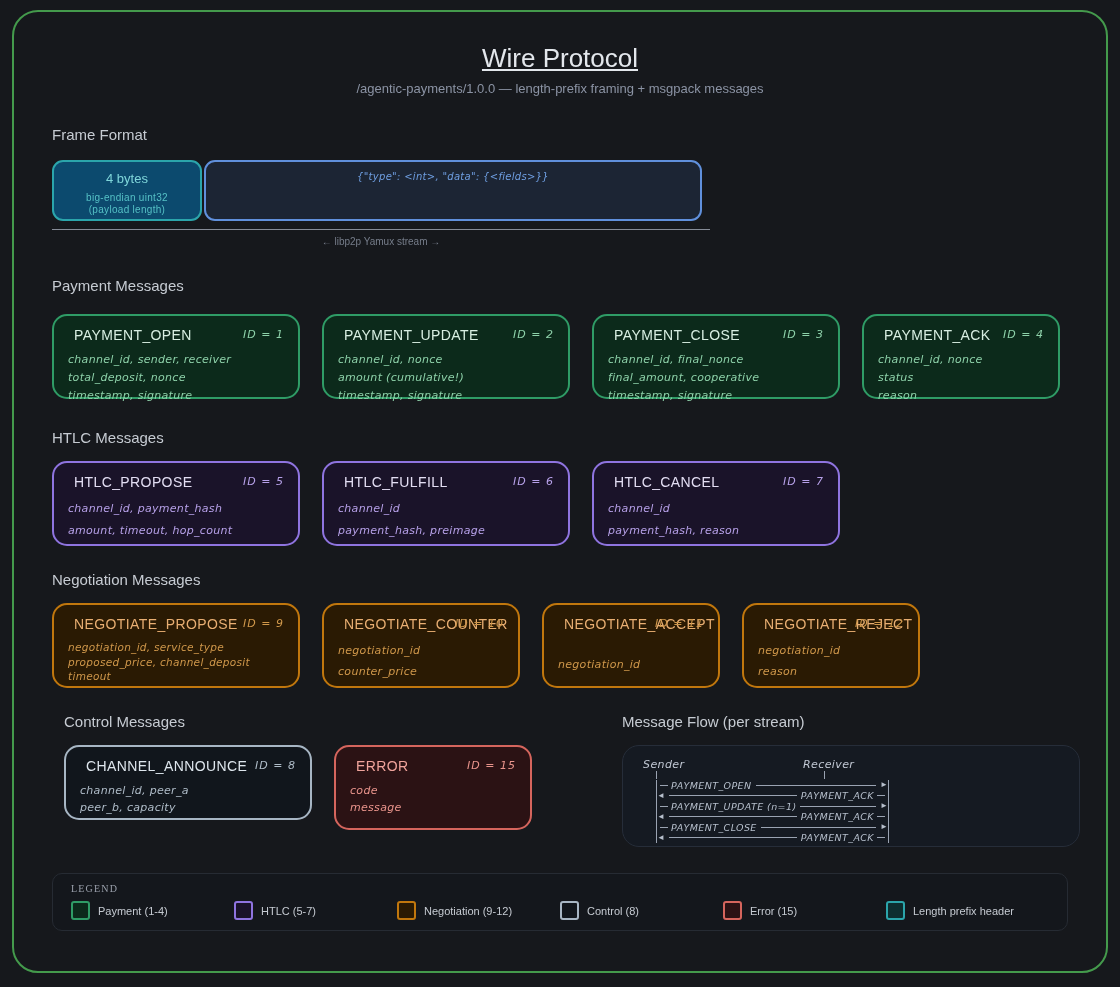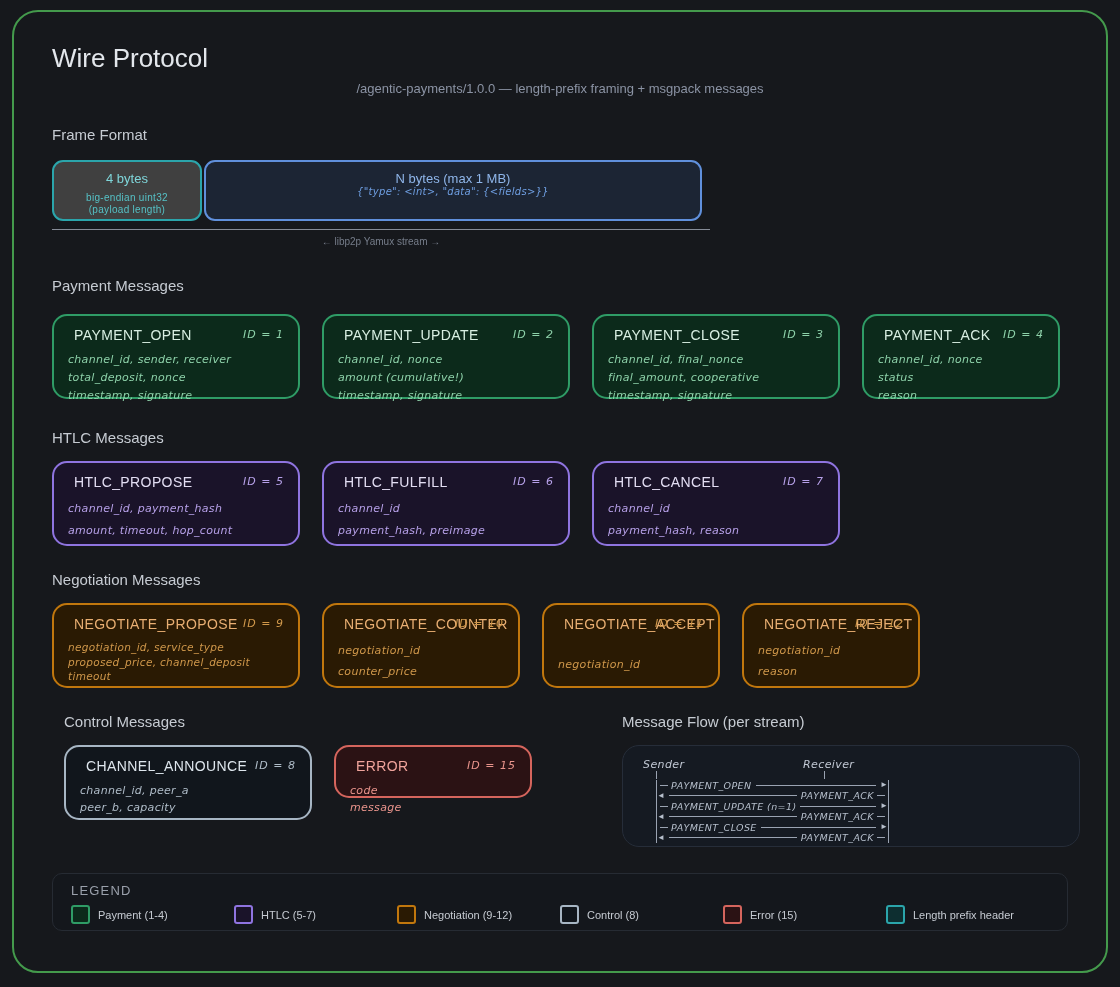--- a/index.html
+++ b/index.html
@@ -2,30 +2,30 @@
 <html><head>
 <meta charset="utf-8">
 <style>
   html,body{margin:0;padding:0;background:#16181c;}
   .page{position:relative;width:1120px;height:987px;background:#16181c;
         font-family:"Liberation Sans",sans-serif;overflow:hidden;}
   .outer-frame{position:absolute;left:12px;top:10px;right:12px;bottom:14px;
         border:2px solid #449a4c;border-radius:26px;pointer-events:none;}
   .content{position:relative;width:1016px;margin:0 auto;padding-top:44px;}
 
-  .page-title{font-size:26px;line-height:28px;color:#e3e7ec;font-weight:400;}
+  .page-title{font-size:26px;line-height:28px;color:#e3e7ec;text-align:center;font-weight:400;text-decoration:underline;}
   .page-subtitle{font-size:13px;color:#8b93a4;text-align:center;margin-top:9px;}
 
   .section-heading{font-size:15px;color:#c6cbd2;font-weight:400;}
   .mt30{margin-top:30px;} .mt25{margin-top:25px;}
 
   
   .frame-row{display:flex;margin-top:17px;width:658px;}
   .fbox{box-sizing:border-box;height:61px;border-radius:11px;text-align:center;padding-top:9px;}
-  .fbox-len{width:150px;border:2px solid #2ba5ab;background:#404040;}
+  .fbox-len{width:150px;border:2px solid #2ba5ab;background:#0c4a6e;}
   .fbox-pay{width:498px;margin-left:2px;border:2px solid #6090dc;background:#1c2534;}
   .fbox-title{font-size:13px;}
   .fbox-len .fbox-title{color:#7fd6da;}
   .fbox-pay .fbox-title{color:#8fb6ea;}
   .fbox-sub{font-size:10px;line-height:12px;margin-top:4px;font-style:italic;
             font-family:"DejaVu Sans",sans-serif;letter-spacing:.3px;}
   .fbox-len .fbox-sub{color:#55c1c6;font-style:normal;font-family:"Liberation Sans",sans-serif;}
   .fbox-pay .fbox-sub{color:#6f9fe2;}
   .frame-divider{width:658px;height:0;border-top:1px solid #868c97;margin-top:8px;}
   .frame-caption{width:658px;text-align:center;font-size:10px;color:#767d8a;margin-top:6px;}
@@ -57,21 +57,21 @@
   .card.orange .card-id,.card.orange .field{color:#d0984b;}
   .card.orange .field{line-height:21px;}
   .card.orange.tight .field{line-height:14.5px;font-size:10.5px;}
   .card.orange .fields-low{margin-top:21px;}
 
   .card.gray{border:2px solid #a7b6c4;background:#11161c;height:75px;}
   .card.gray .card-title{color:#dee6ed;}
   .card.gray .card-id,.card.gray .field{color:#b0bdc9;}
   .card.gray .field{line-height:17px;}
 
-  .card.red{border:2px solid #d5655d;background:#2b1214;height:53px;}
+  .card.red{border:2px solid #d5655d;background:#2b1214;height:85px;}
   .card.red .card-title{color:#f0a49c;}
   .card.red .card-id,.card.red .field{color:#e9948c;}
   .card.red .field{line-height:17px;}
 
   
   .two-col{display:flex;margin-top:25px;}
   .col-left{width:468px;padding-left:12px;}
   .col-right{width:548px;margin-left:90px;}
   .flow-panel{box-sizing:border-box;width:458px;height:102px;margin-top:15px;
               background:#151a22;border:1px solid #262d39;border-radius:17px;
@@ -90,21 +90,21 @@
   .stub{width:8px;height:1px;background:#9aa3b2;margin:0 3px;}
   .fline{flex:1;height:1px;background:#9aa3b2;margin:0 4px;}
   .flabel{font-size:9.5px;font-style:italic;letter-spacing:.4px;white-space:nowrap;
           font-family:"DejaVu Sans",sans-serif;}
   .ahead{font-size:8px;line-height:8px;color:#b6bfcc;}
 
   
   .legend{box-sizing:border-box;width:1016px;height:58px;margin-top:26px;
           border:1px solid #262b33;border-radius:10px;background:#14171c;
           padding:9px 18px 0 18px;}
-  .legend-title{font-size:13px;letter-spacing:1.2px;color:#9aa0ab;}
+  .legend-title{font-size:10px;letter-spacing:1.2px;color:#9aa0ab;font-family:Liberation Serif, serif;}
   .legend-items{display:flex;margin-top:7px;justify-content:space-between;}
   .legend-item{flex:1;display:flex;align-items:center;}
   .swatch{width:15px;height:15px;border-radius:3px;border:2px solid #888;margin-right:8px;}
   .legend-label{font-size:11px;color:#c6cbd2;}
 </style>
 </head>
 <body>
 
 <div class="page">
   <div class="outer-frame"></div>
@@ -114,21 +114,20 @@
     <div class="page-subtitle">/agentic-payments/1.0.0 — length-prefix framing + msgpack messages</div>
 
     <div class="section-heading mt30">Frame Format</div>
     <div class="frame-row">
       <div class="fbox fbox-len">
         <div class="fbox-title">4 bytes</div>
         <div class="fbox-sub" style="margin-top:6px;">big-endian uint32</div>
         <div class="fbox-sub" style="margin-top:0;">(payload length)</div>
       </div>
       <div class="fbox fbox-pay">
-        <div class="fbox-title">N bytes (max 1 MB)</div>
         <div class="fbox-sub" style="margin-top:0;">{"type": &lt;int&gt;, "data": {&lt;fields&gt;}}</div>
       </div>
     </div>
     <div class="frame-divider"></div>
     <div class="frame-caption">← libp2p Yamux stream →</div>
 
     <div class="section-heading mt30">Payment Messages</div>
     <div class="card-row">
       <div class="card green w248">
         <div class="card-head">

